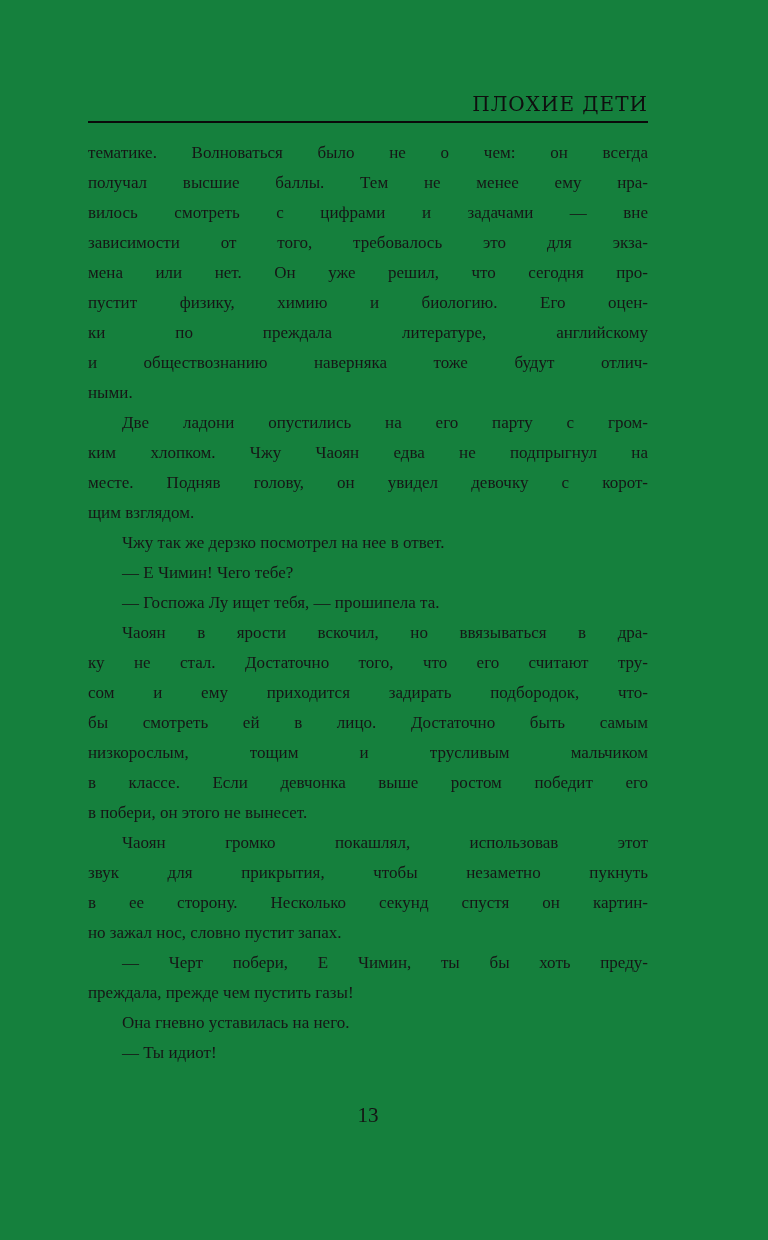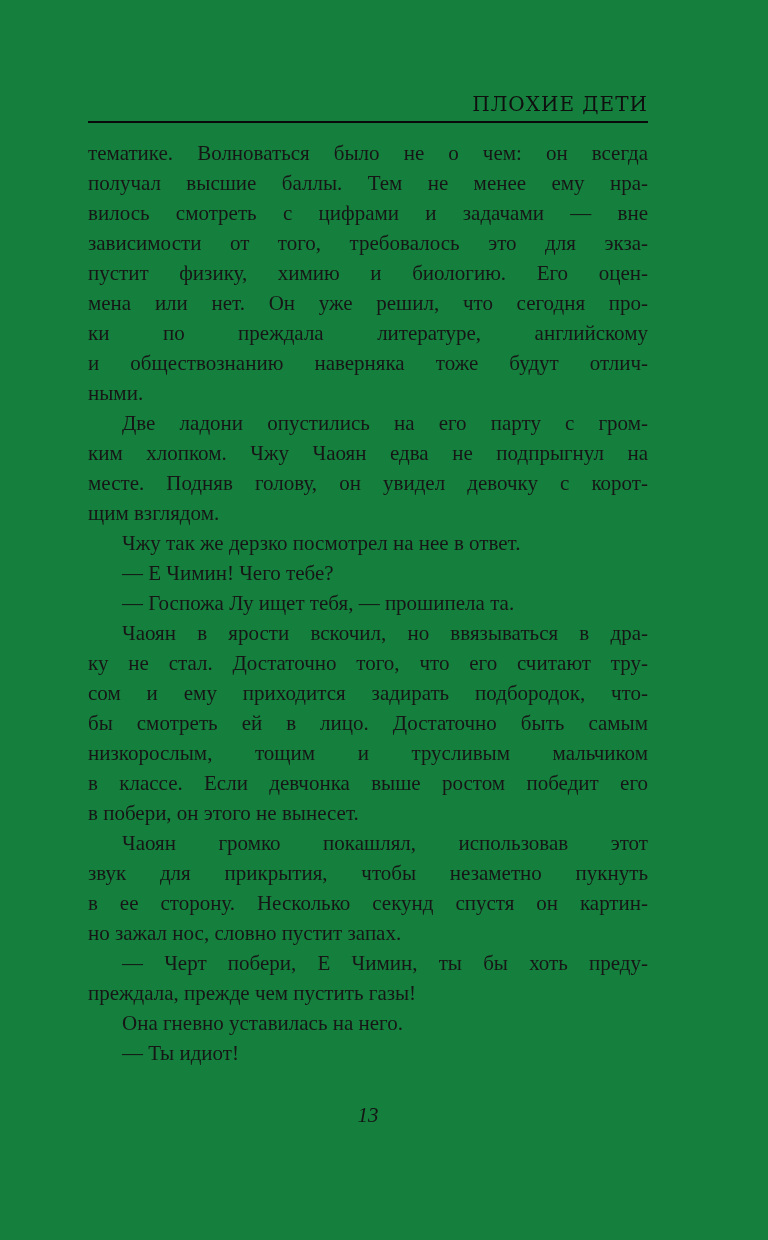--- a/index.html
+++ b/index.html
@@ -28,21 +28,21 @@
     border-bottom: 2px solid #0a0a0a;
     text-align: right;
     font-family: "DejaVu Serif", serif;
     font-size: 20px;
     line-height: 22px;
     letter-spacing: 1px;
     color: #0f0f0f;
   }
   .body-text {
     margin-top: 15px;
-    font-size: 21px;
+    font-size: 17px;
     line-height: 30px;
   }
   .line {
     text-align: justify;
     text-align-last: justify;
     white-space: normal;
   }
   .line.last {
     text-align-last: left;
   }
@@ -50,38 +50,37 @@
     text-indent: 34px;
   }
   .page-number {
     position: absolute;
     left: 88px;
     width: 560px;
     top: 1103px;
     text-align: center;
     font-size: 21px;
     color: #141414;
-    font-style: italic;
   }
 </style>
 </head>
 <body>
 
 <div class="page">
   <div class="content">
     <div class="running-head">
       <span>ПЛОХИЕ ДЕТИ</span>
     </div>
     <div class="body-text">
         <div class="line">тематике. Волноваться было не о чем: он всегда</div>
         <div class="line">получал высшие баллы. Тем не менее ему нра-</div>
         <div class="line">вилось смотреть с цифрами и задачами — вне</div>
         <div class="line">зависимости от того, требовалось это для экза-</div>
+        <div class="line">мена или нет. Он уже решил, что сегодня про-</div>
         <div class="line">пустит физику, химию и биологию. Его оцен-</div>
-        <div class="line">мена или нет. Он уже решил, что сегодня про-</div>
         <div class="line">ки по преждала литературе, английскому</div>
         <div class="line">и обществознанию наверняка тоже будут отлич-</div>
         <div class="line last">ными.</div>
         <div class="line indent">Две ладони опустились на его парту с гром-</div>
         <div class="line">ким хлопком. Чжу Чаоян едва не подпрыгнул на</div>
         <div class="line">месте. Подняв голову, он увидел девочку с корот-</div>
         <div class="line last">щим взглядом.</div>
         <div class="line last indent">Чжу так же дерзко посмотрел на нее в ответ.</div>
         <div class="line last indent">— Е Чимин! Чего тебе?</div>
         <div class="line last indent">— Госпожа Лу ищет тебя, — прошипела та.</div>

